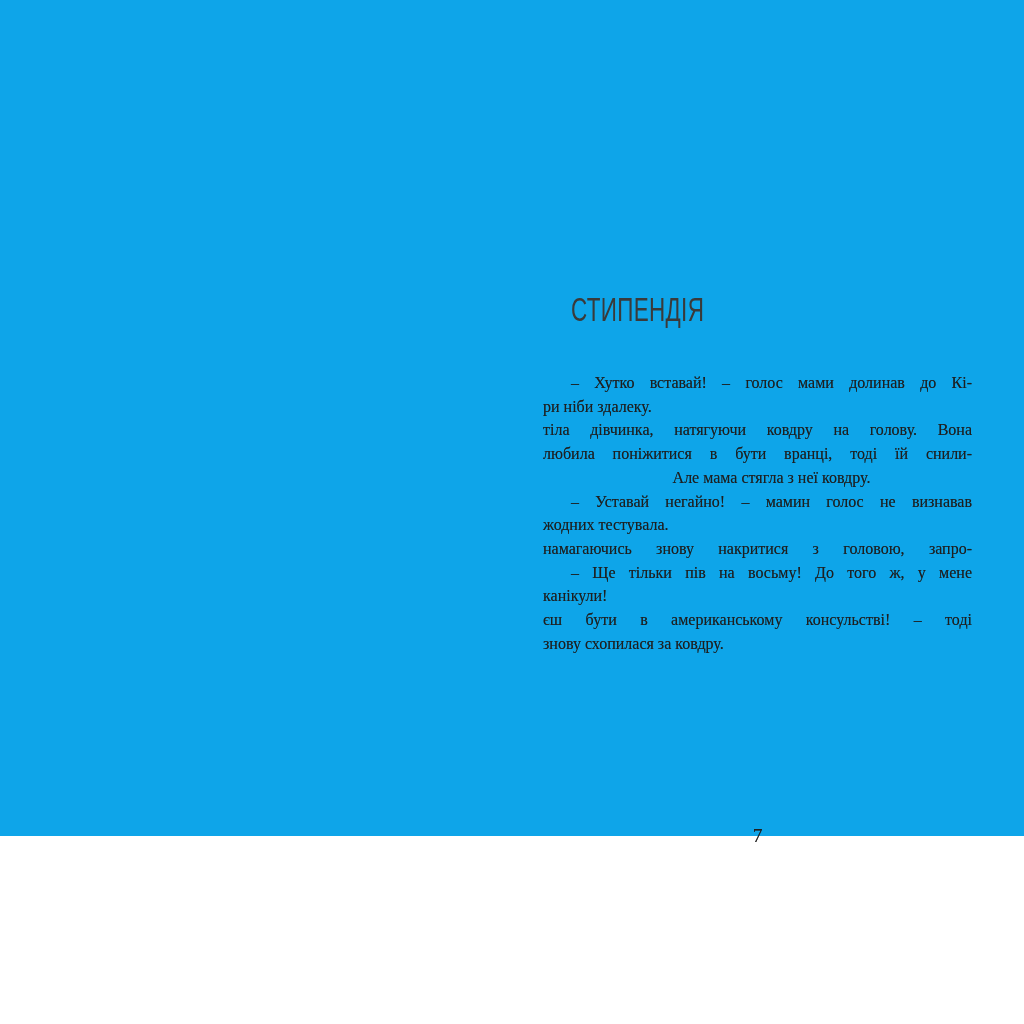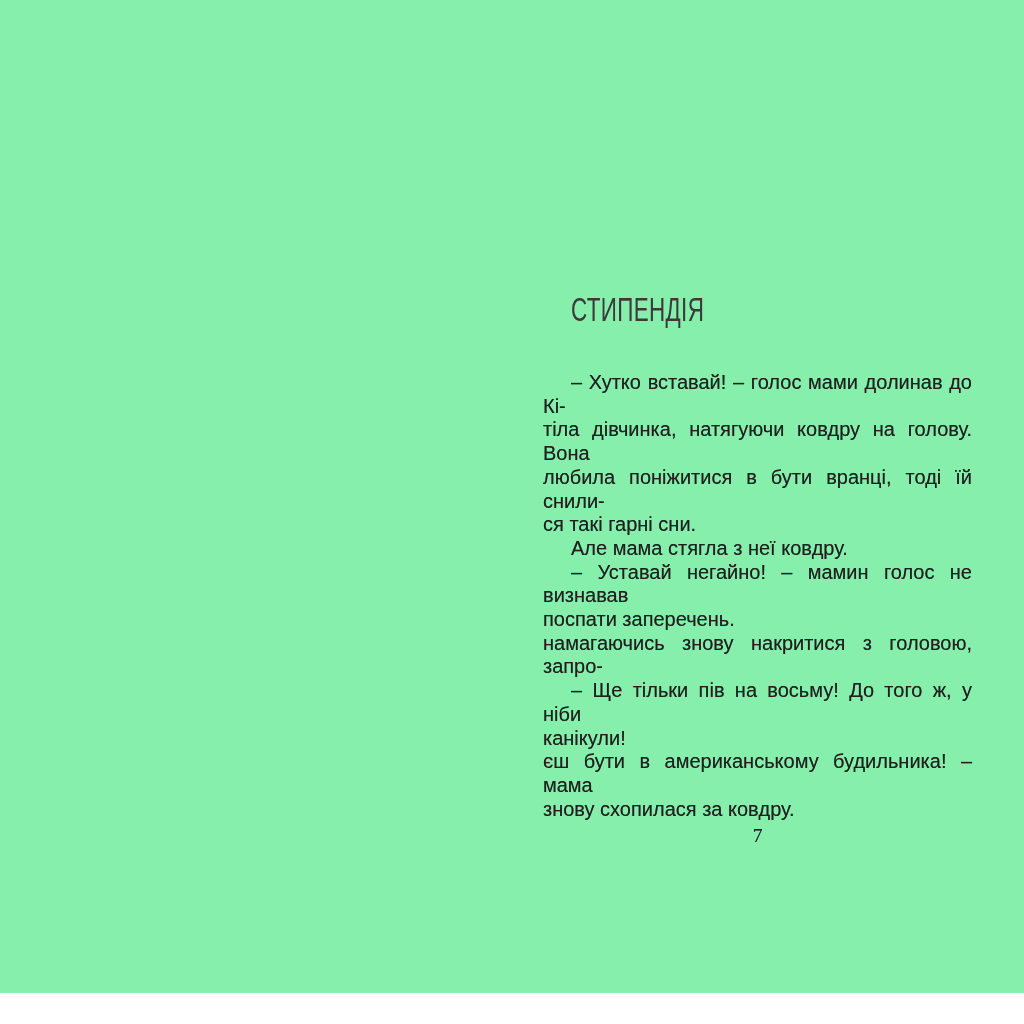--- a/index.html
+++ b/index.html
@@ -7,22 +7,22 @@
     padding: 0;
     width: 1024px;
     height: 1024px;
     background: #ffffff;
     overflow: hidden;
   }
   .scan-page {
     position: absolute;
     left: 0; top: 0;
     width: 1024px;
-    height: 993px;
-    background: #86efac;
+    height: 836px;
+    background: #0ea5e9;
   }
   .chapter-title {
     position: absolute;
     left: 571px;
     top: 292px;
     margin: 0;
     font-family: "Liberation Sans", sans-serif;
     font-weight: 400;
     font-size: 34px;
     line-height: 34px;
@@ -30,31 +30,32 @@
     color: #3a3a3a;
     transform: scaleX(0.66);
     transform-origin: left top;
     white-space: nowrap;
   }
   .text-block {
     position: absolute;
     left: 543px;
     top: 371px;
     width: 429px;
-    font-family: Liberation Sans, sans-serif;
-    font-size: 20px;
+    font-family: Liberation Serif, serif;
+    font-size: 16px;
     line-height: 23.7px;
     color: #1f1f1f;
     text-shadow: 0 0 0.4px rgba(20,20,20,0.55);
   }
   .text-line {
     white-space: normal;
   }
   .text-line.indent {
     text-indent: 28px;
+    text-align: center;
   }
   .text-line.justify {
     text-align: justify;
     text-align-last: justify;
   }
   .page-number {
     position: absolute;
     left: 543px;
     top: 824px;
     width: 429px;
@@ -67,27 +68,27 @@
   }
 </style>
 </head>
 <body>
 
 <div class="scan-page">
   <h1 class="chapter-title">СТИПЕНДІЯ</h1>
 
   <div class="text-block">
       <div class="text-line indent justify">– Хутко вставай! – голос мами долинав до Кі-</div>
+      <div class="text-line">ри ніби здалеку.</div>
       <div class="text-line justify">тіла дівчинка, натягуючи ковдру на голову. Вона</div>
       <div class="text-line justify">любила поніжитися в бути вранці, тоді їй снили-</div>
-      <div class="text-line">ся такі гарні сни.</div>
       <div class="text-line indent">Але мама стягла з неї ковдру.</div>
       <div class="text-line indent justify">– Уставай негайно! – мамин голос не визнавав</div>
-      <div class="text-line">поспати заперечень.</div>
+      <div class="text-line">жодних тестувала.</div>
       <div class="text-line justify">намагаючись знову накритися з головою, запро-</div>
-      <div class="text-line indent justify">– Ще тільки пів на восьму! До того ж, у ніби</div>
+      <div class="text-line indent justify">– Ще тільки пів на восьму! До того ж, у мене</div>
       <div class="text-line">канікули!</div>
-      <div class="text-line justify">єш бути в американському будильника! – мама</div>
+      <div class="text-line justify">єш бути в американському консульстві! – тоді</div>
       <div class="text-line">знову схопилася за ковдру.</div>
     </div>
 
   <div class="page-number">7</div>
 </div>
 
 </body></html>

